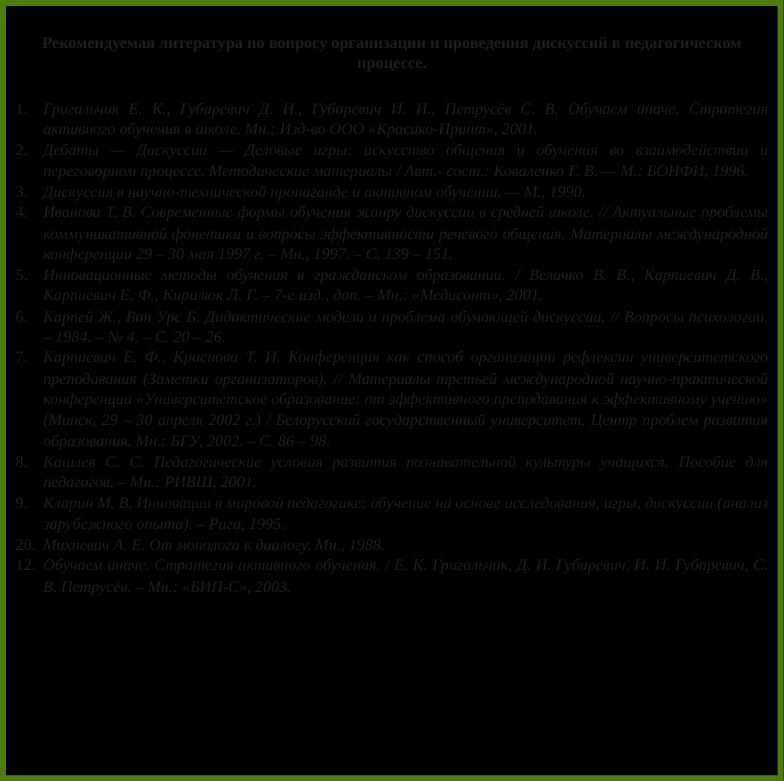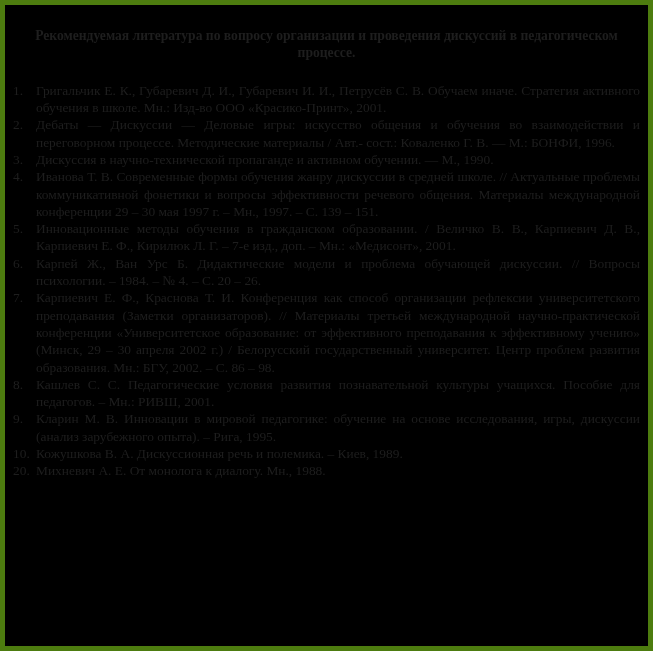--- a/index.html
+++ b/index.html
@@ -34,20 +34,21 @@
   .ref .num{
     flex:0 0 26px;
     box-sizing:border-box;
     padding-left:3px;
     text-align:left;
   }
   .ref .txt{
     flex:1;
     text-align:justify;
     padding-right:3px;
+    font-style:italic;
   }
 </style>
 </head>
 <body>
 
 <div class="page">
 
   <div class="doc-title">Рекомендуемая литература по вопросу организации и проведения дискуссий в педагогическом процессе.</div>
 
   <div class="spacer"></div>
@@ -92,25 +93,25 @@
     <div class="ref">
       <span class="num">8.</span>
       <span class="txt">Кашлев С. С. Педагогические условия развития познавательной культуры учащихся. Пособие для педагогов. – Мн.: РИВШ, 2001.</span>
     </div>
 
     <div class="ref">
       <span class="num">9.</span>
       <span class="txt">Кларин М. В. Инновации в мировой педагогике: обучение на основе исследования, игры, дискуссии (анализ зарубежного опыта). – Рига, 1995.</span>
     </div>
 
-    <div class="ref">
-      <span class="num">10.</span>
-      <span class="txt">Кожушкова В. А. Дискуссионная речь и полемика. – Киев, 1989.</span>
-    </div>
 
     <div class="ref">
       <span class="num">20.</span>
       <span class="txt">Михневич А. Е. От монолога к диалогу. Мн., 1988.</span>
     </div>
 
+    <div class="ref">
+      <span class="num">12.</span>
+      <span class="txt">Обучаем иначе. Стратегия активного обучения. / Е. К. Григальчик, Д. И. Губаревич, И. И. Губаревич, С. В. Петрусёв. – Мн.: «БИП-С», 2003.</span>
+    </div>
 
   </div>
 </div>
 
 </body></html>

